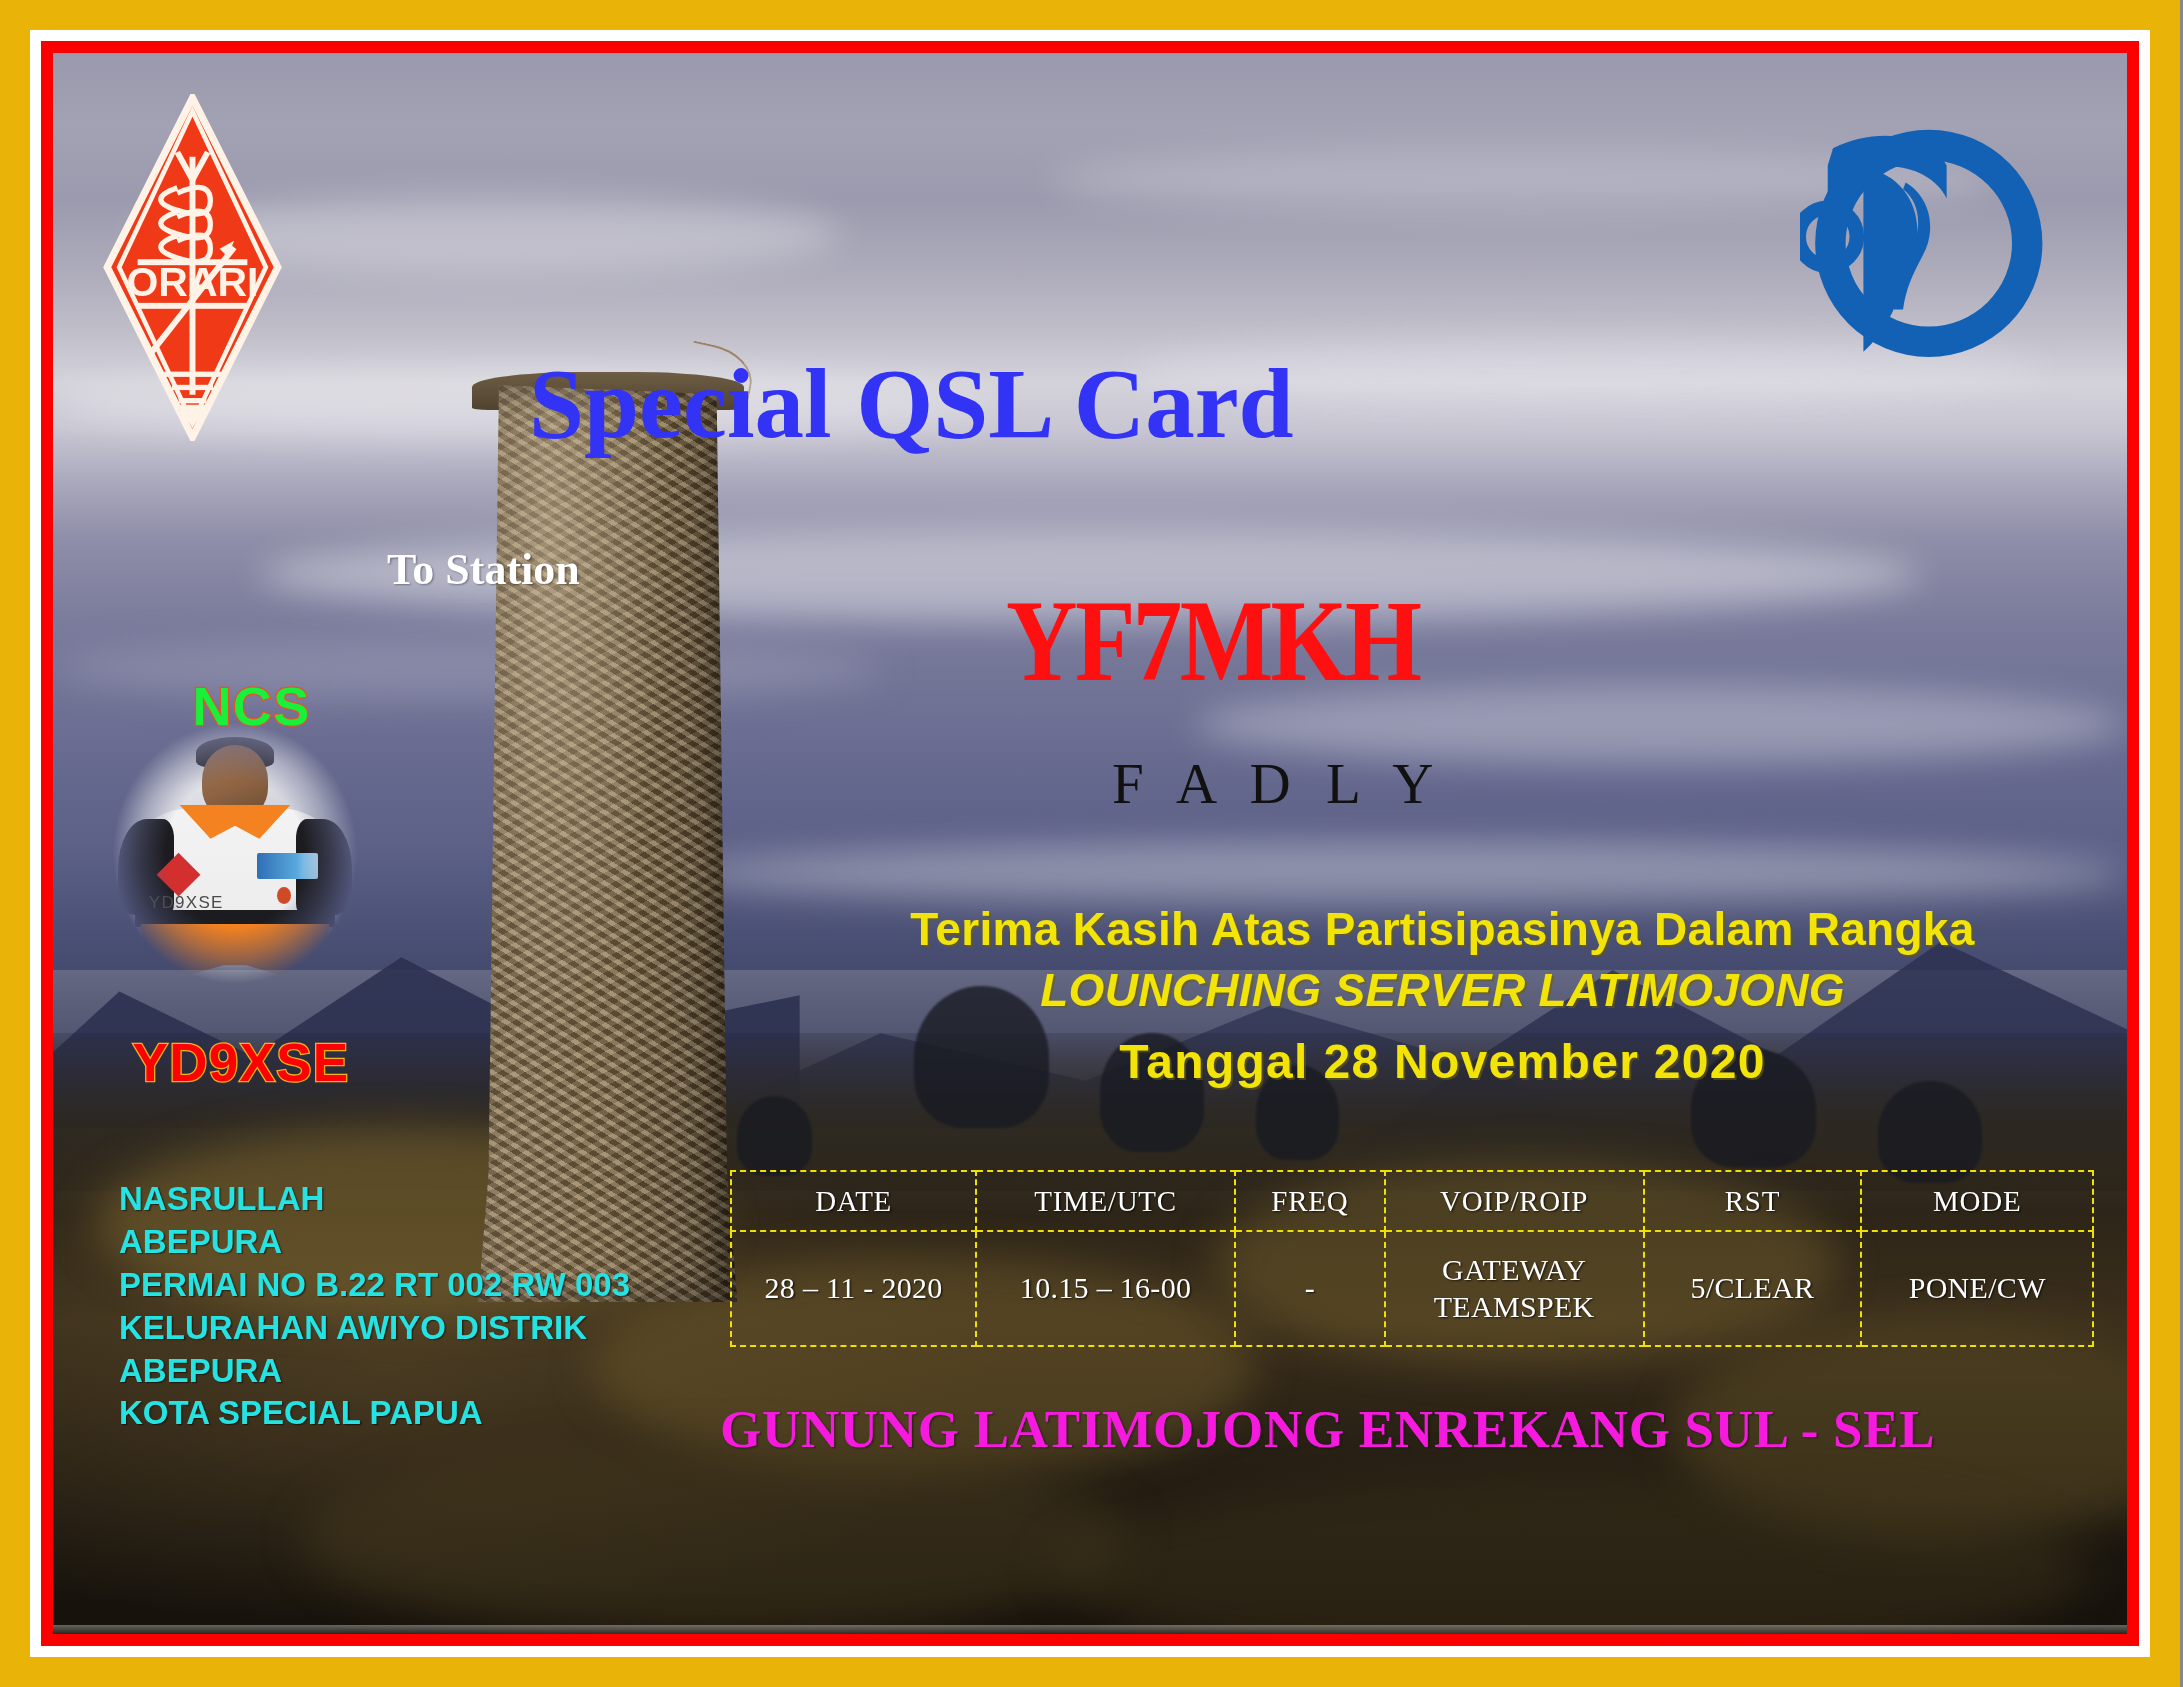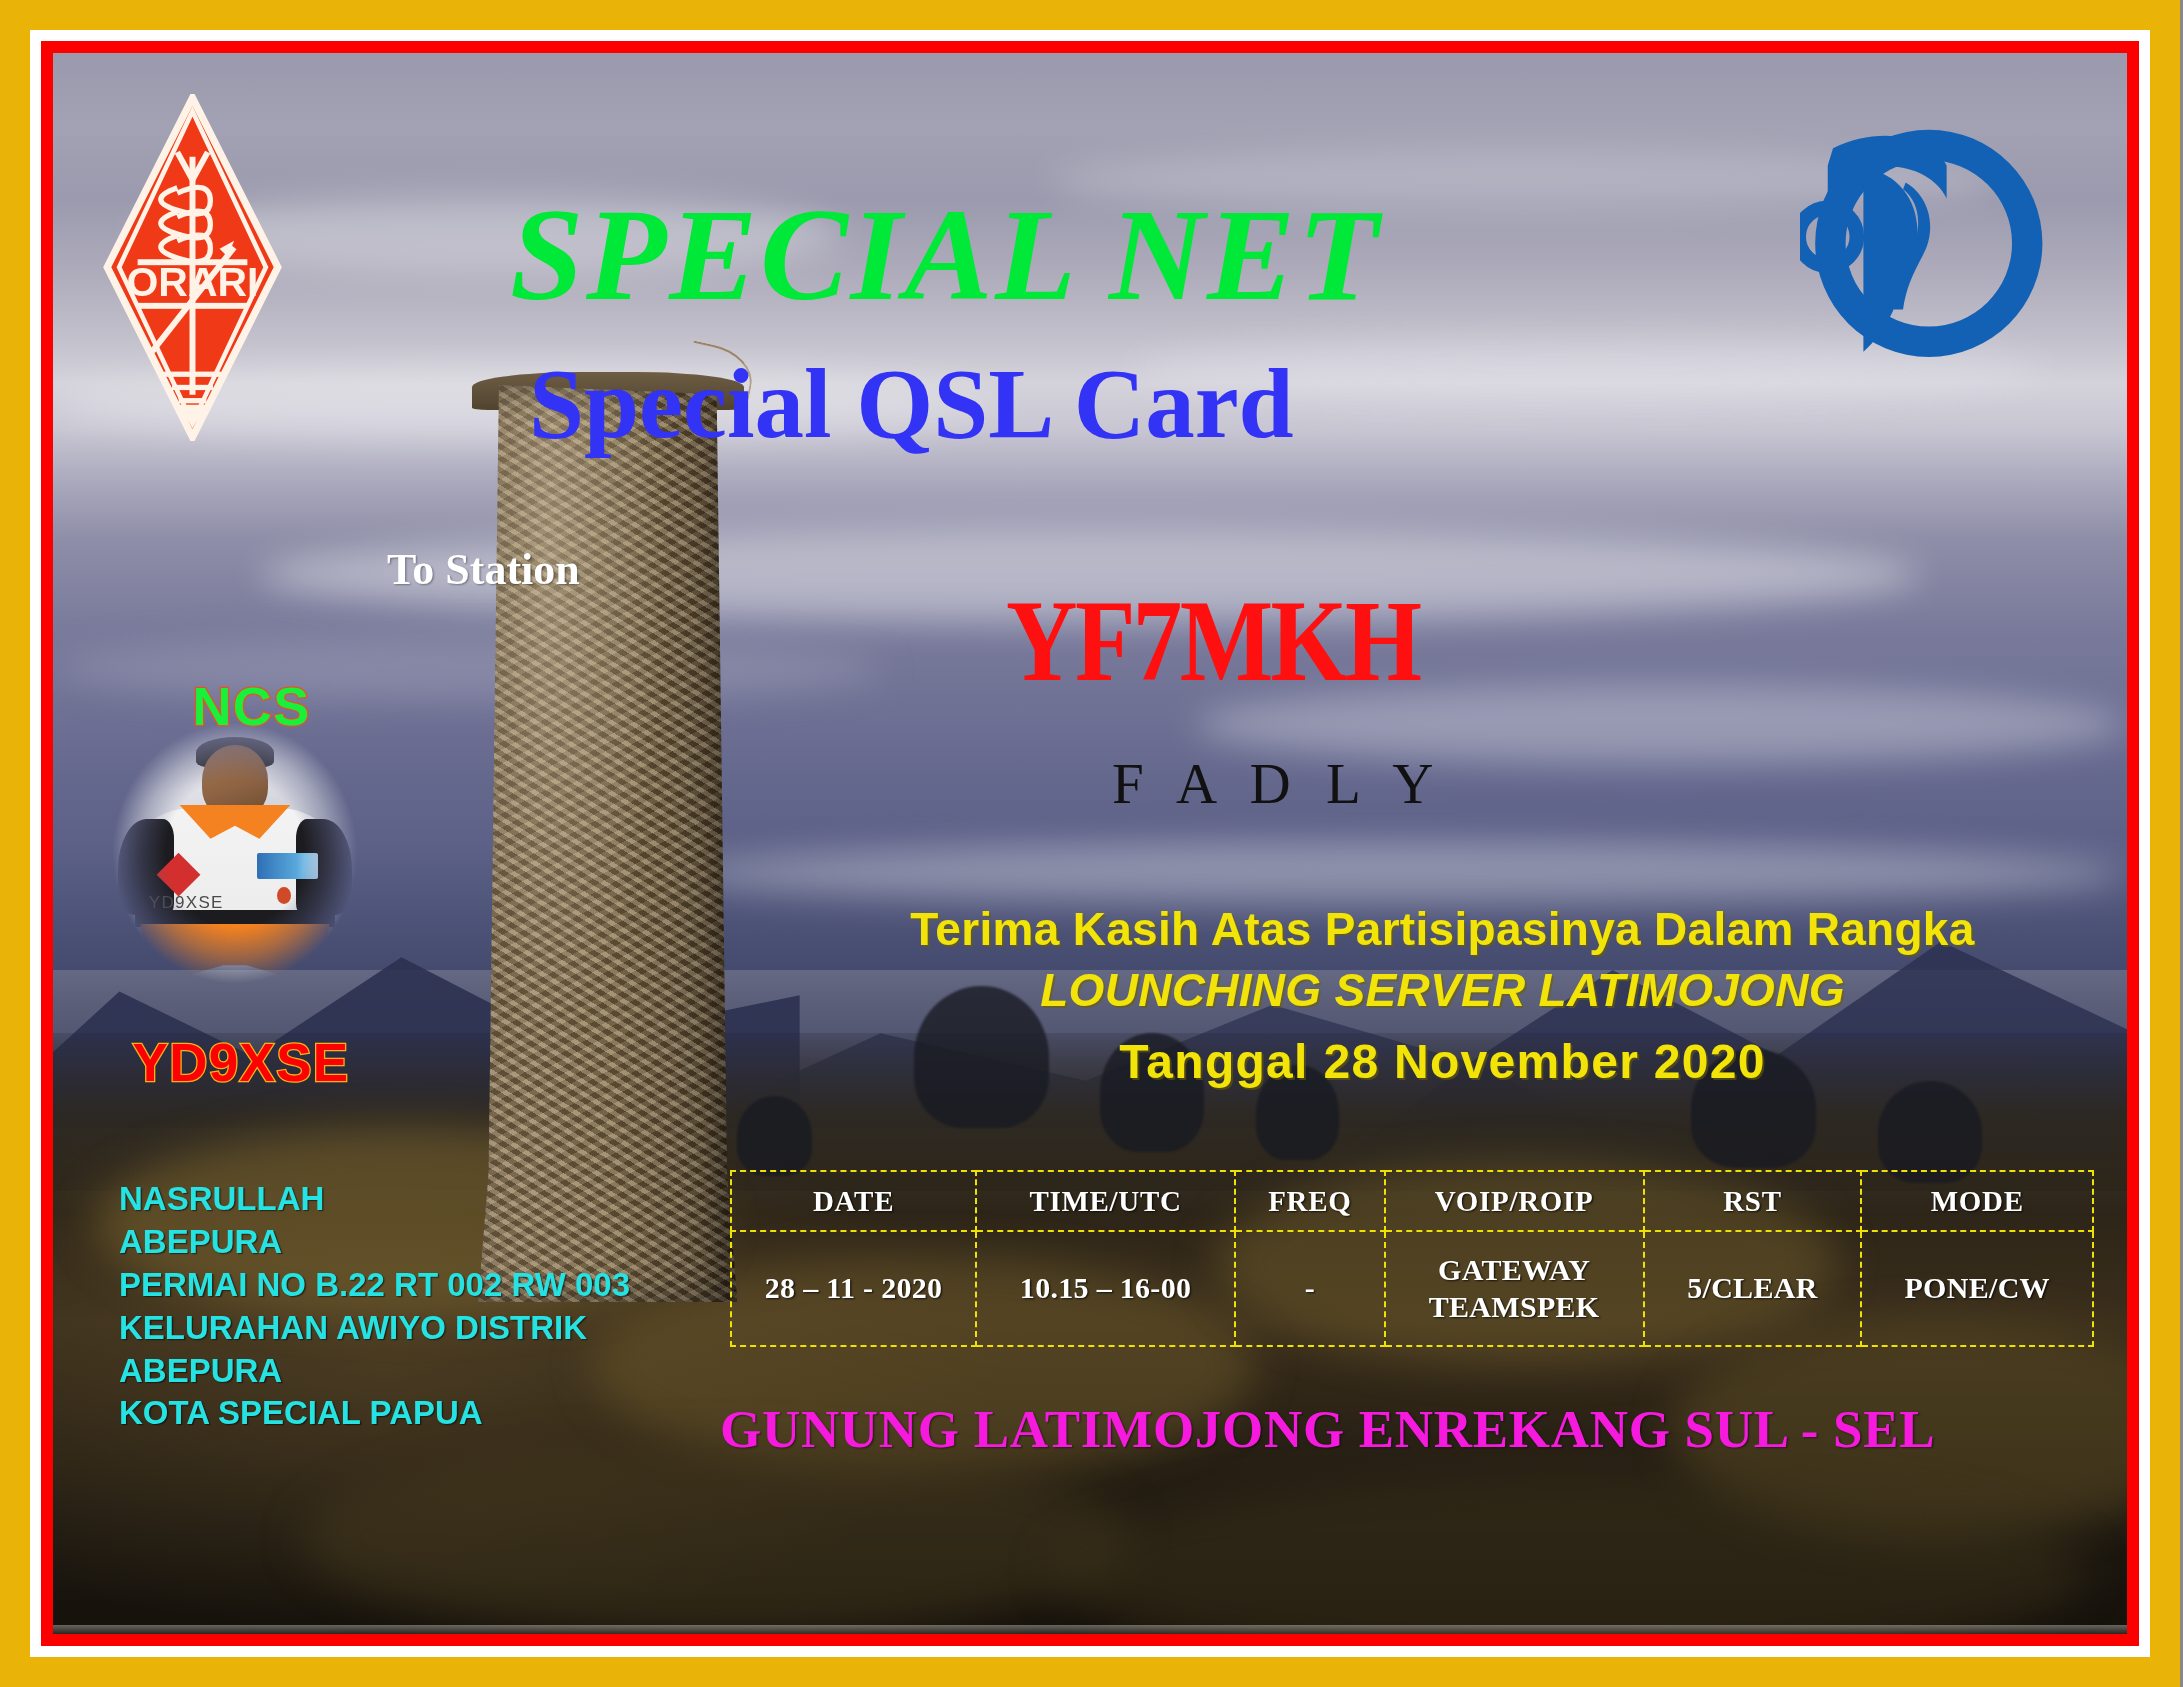--- a/index.html
+++ b/index.html
@@ -276,21 +276,21 @@
     border:2.6px dashed #EFE200;
     border-collapse:collapse;
     table-layout:fixed;
   }
   .logtable td, .logtable th {
     border:2.6px dashed #EFE200;
     color:#FFFFFF;
     text-align:center;
     vertical-align:middle;
     font-family:"Liberation Serif", serif;
-    font-weight:bold;
+    font-weight:normal;
     text-shadow:1.3px 1.3px 2px rgba(0,0,0,.7);
   }
   .logtable th { height:60px; font-size:29px; letter-spacing:0.7px; }
   .logtable td { height:115px; font-size:30px; letter-spacing:0.3px; line-height:1.22; }
   .c-date { width:18%; } .c-time { width:19%; } .c-freq { width:11%; }
   .c-voip { width:19%; } .c-rst  { width:16%; } .c-mode { width:17%; }
 
   
   .location {
     position:absolute; left:635px; top:1346px; width:1389px;
@@ -401,21 +401,20 @@
         <path d="M96,74 C150,82 176,122 178,168
                  C180,214 160,248 140,292
                  C128,318 112,338 96,352
                  L96,74 Z" fill="#1261B5"></path>
         <path d="M160,96 C200,120 206,170 186,206
                  C170,236 160,258 156,288 L142,288
                  C148,250 160,228 170,200 C186,160 180,124 156,106 Z" fill="#1261B5"></path>
       </svg>
     </div>
 
-    <div class="special-net">SPECIAL NET</div>
     <div class="qsl-card">Special QSL Card</div>
     <div class="to-station">To Station</div>
     <div class="callsign">YF7MKH</div>
     <div class="opname">F A D L Y</div>
 
     <div class="ncs-label">NCS</div>
 
     <div class="op-photo">
       <div class="frame">
         <div class="op-bg"></div>

